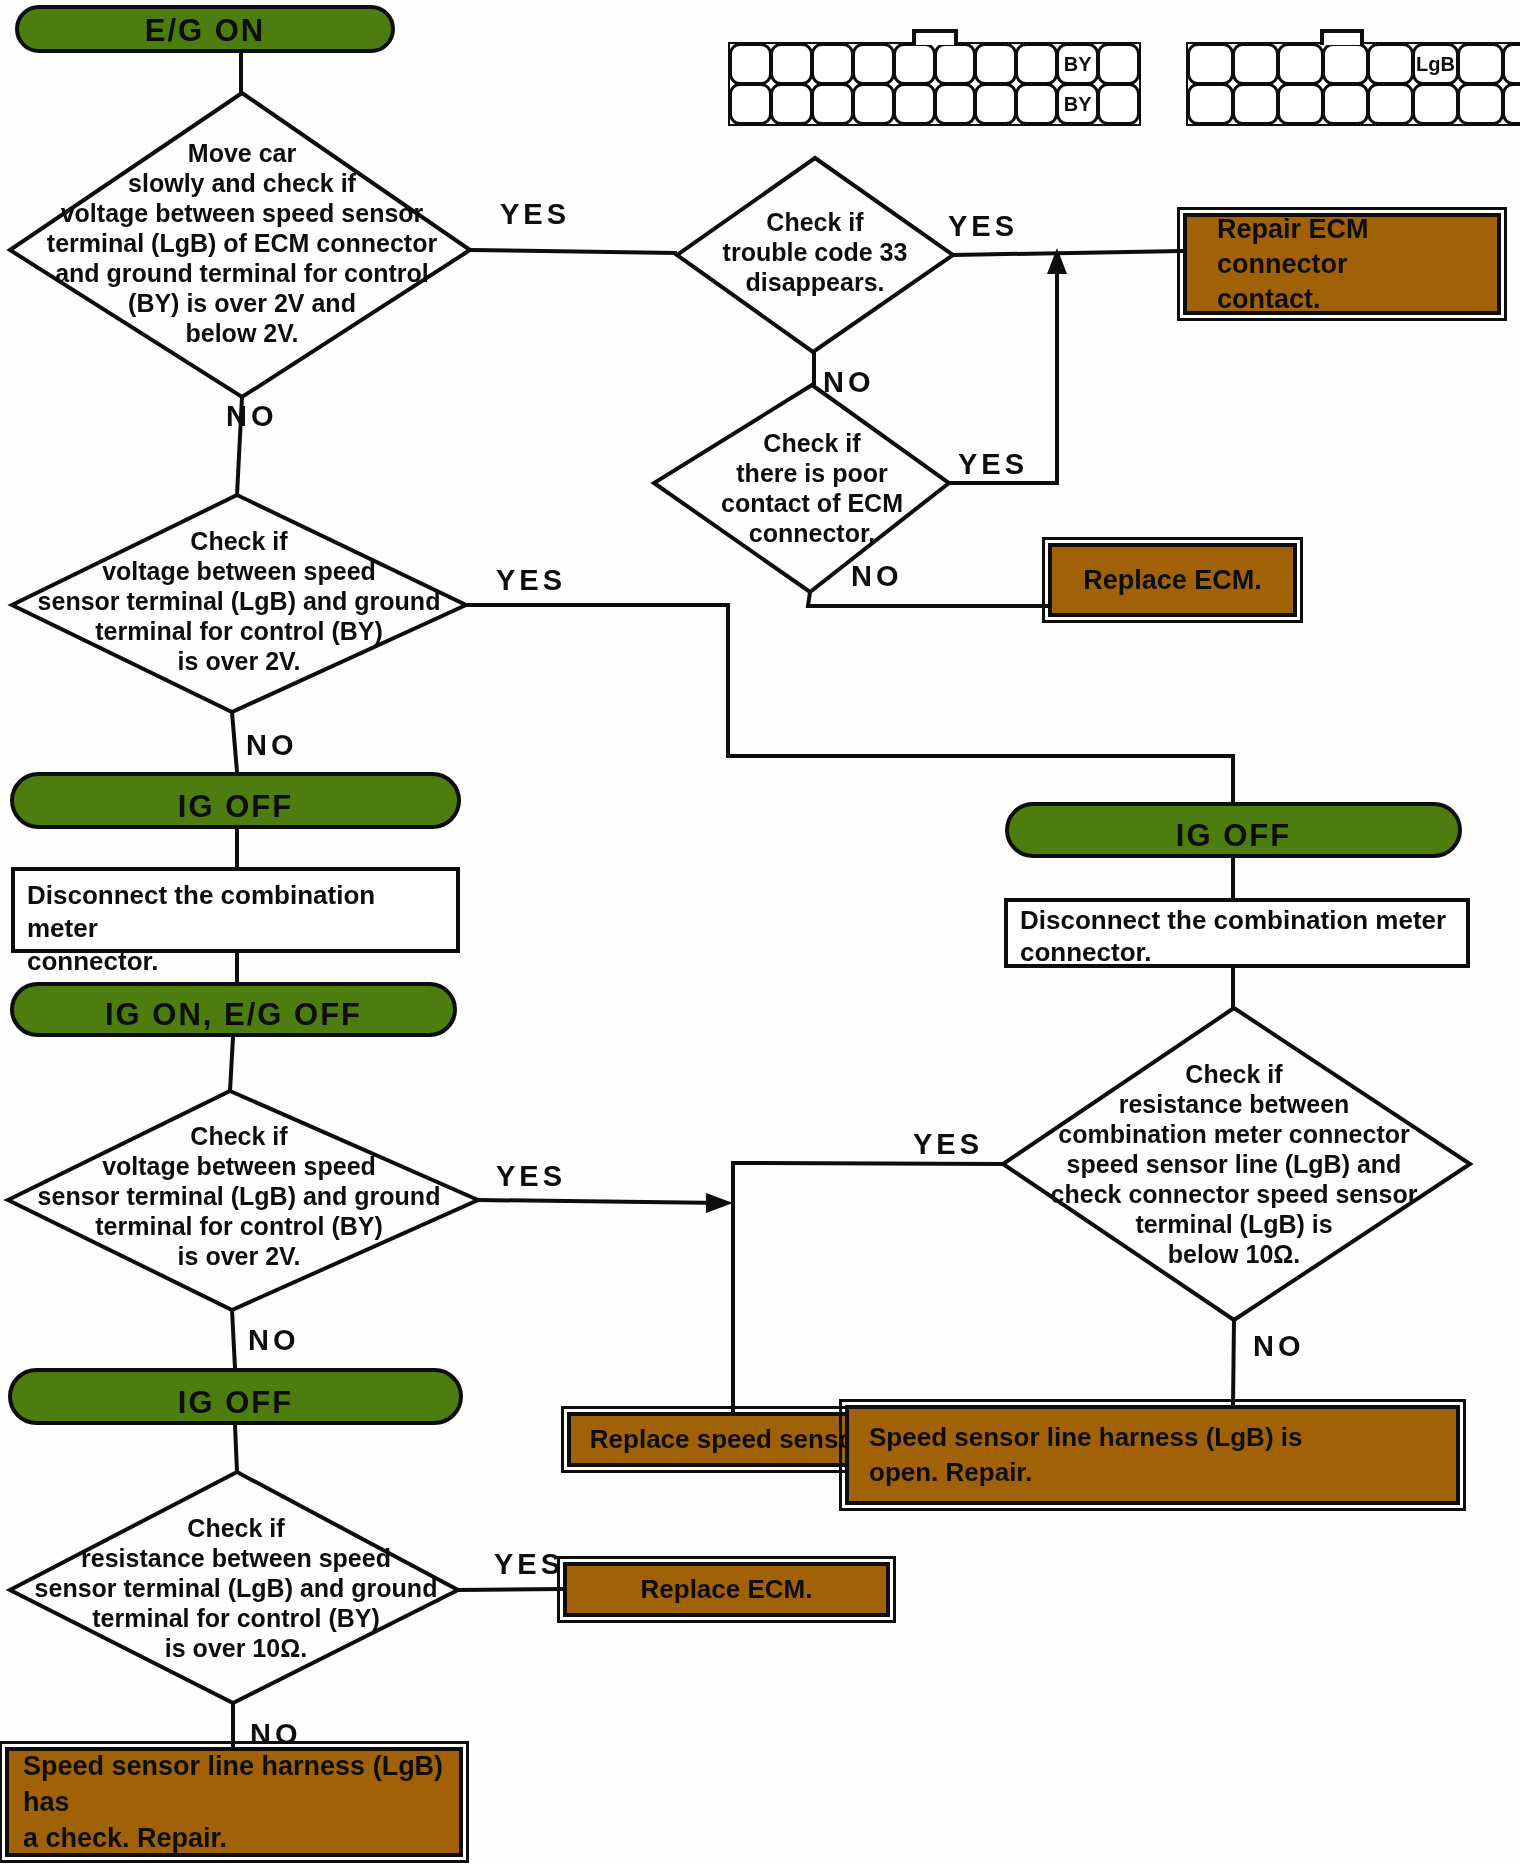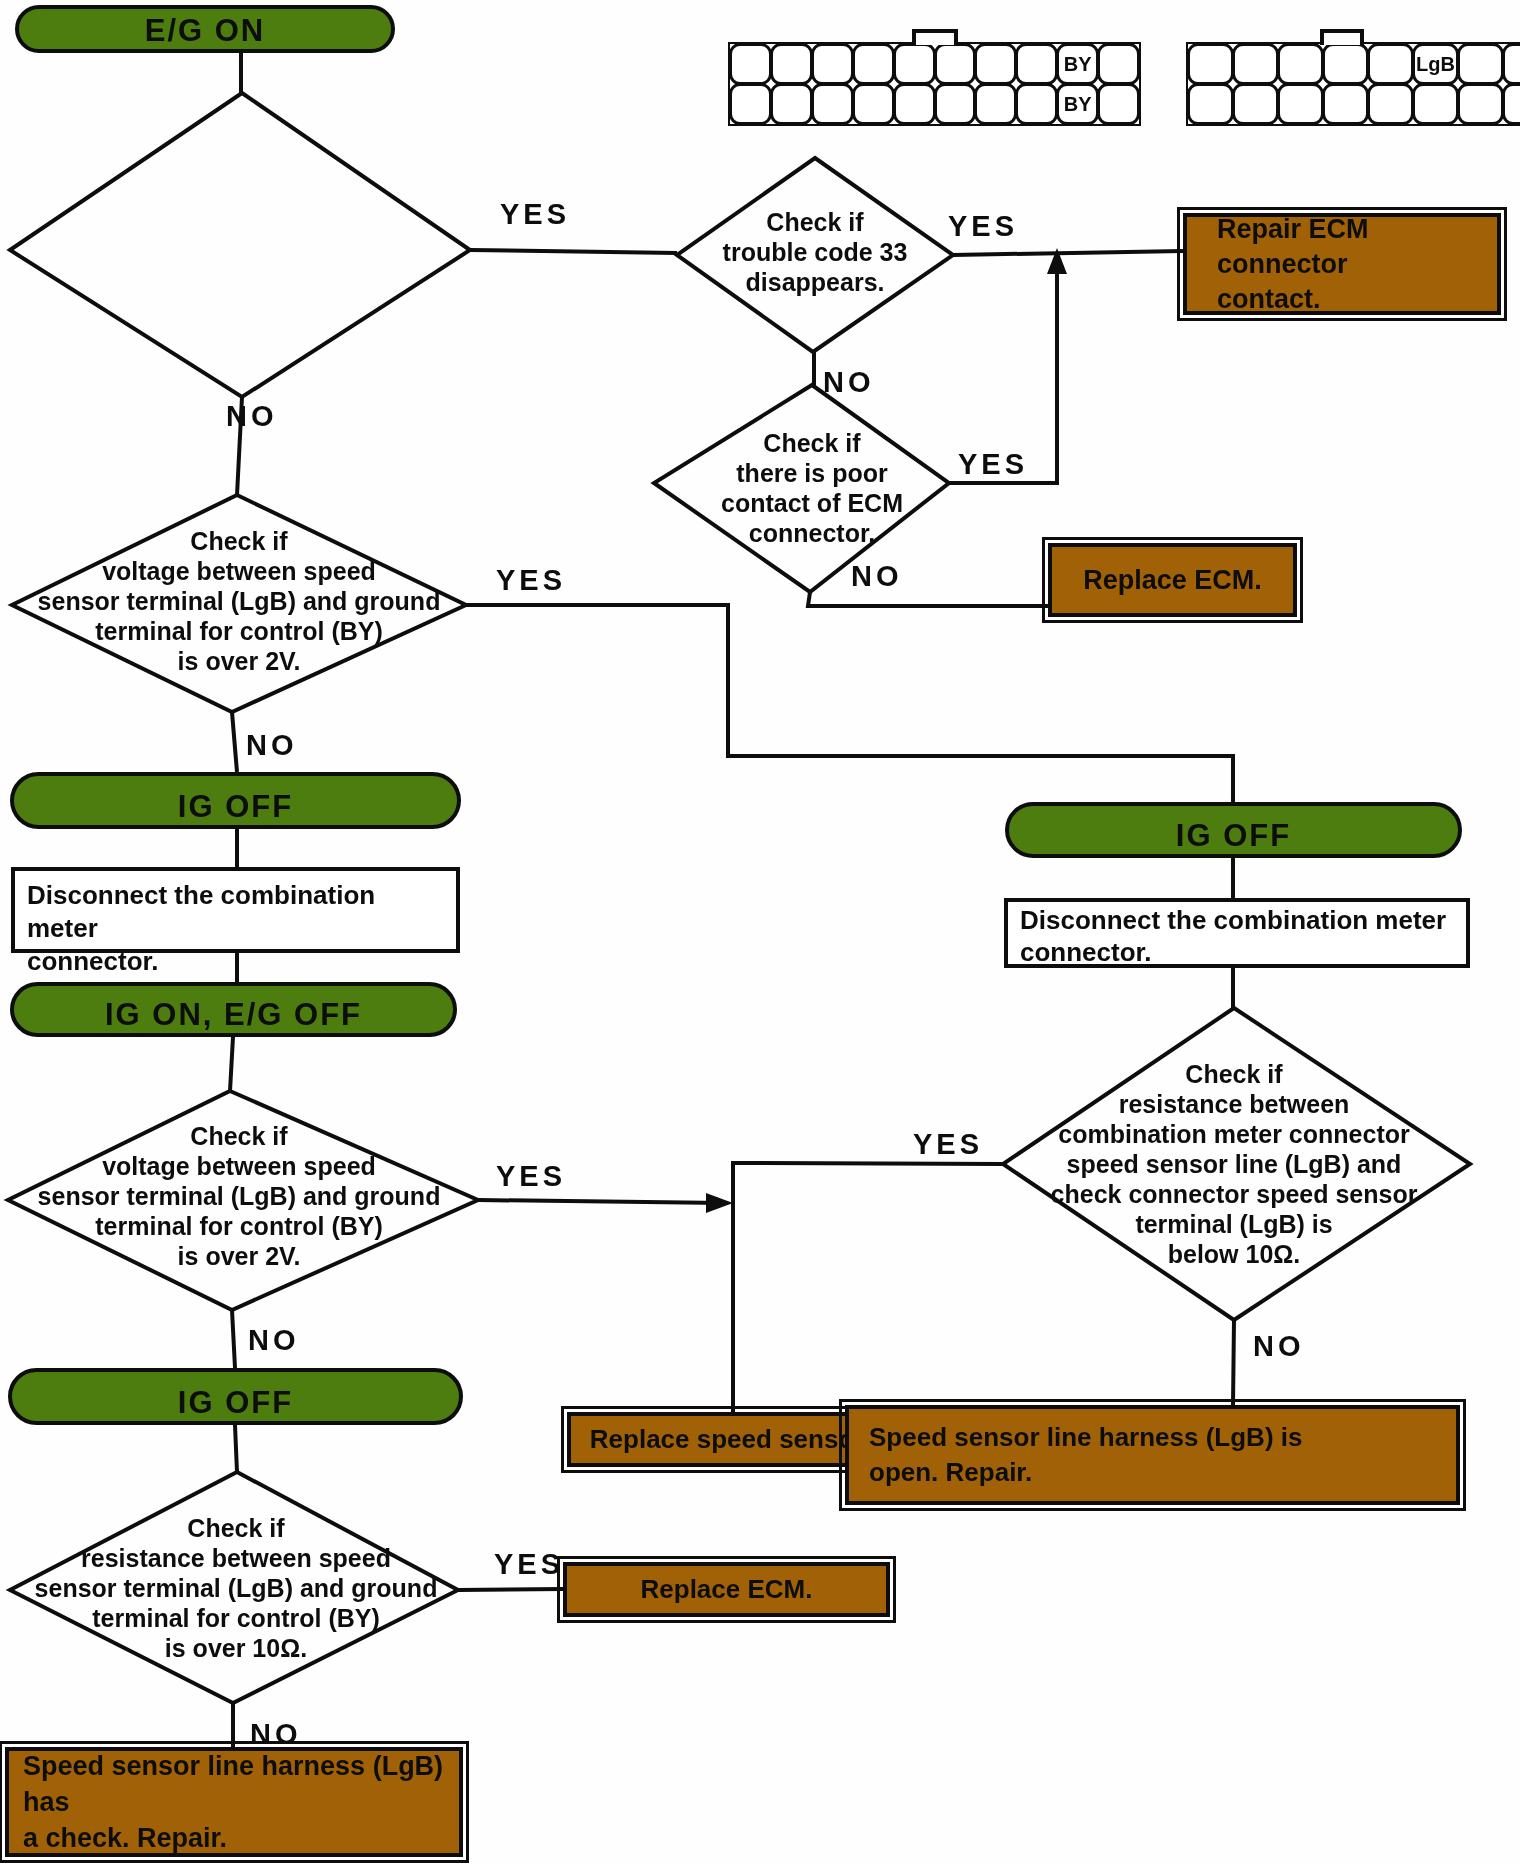--- a/index.html
+++ b/index.html
@@ -149,20 +149,27 @@
   </div>
   <div class="terminal" style="left:1005px;top:802px;width:457px;height:56px;">
     <span>IG OFF</span>
   </div>
 
   <div class="process" style="left:11px;top:867px;width:449px;height:86px;">Disconnect the combination meter
 connector.</div>
   <div class="process" style="left:1004px;top:898px;width:466px;height:70px;padding-top:2px;line-height:32px;">Disconnect the combination meter
 connector.</div>
 
+  <div class="dtext" style="left:242px;top:243px;">Move car
+slowly and check if
+voltage between speed sensor
+terminal (LgB) of ECM connector
+and ground terminal for control
+(BY) is over 2V and
+below 2V.</div>
   <div class="dtext" style="left:815px;top:252px;">Check if
 trouble code 33
 disappears.</div>
   <div class="dtext" style="left:812px;top:488px;">Check if
 there is poor
 contact of ECM
 connector.</div>
   <div class="dtext" style="left:239px;top:601px;">Check if
 voltage between speed
 sensor terminal (LgB) and ground

